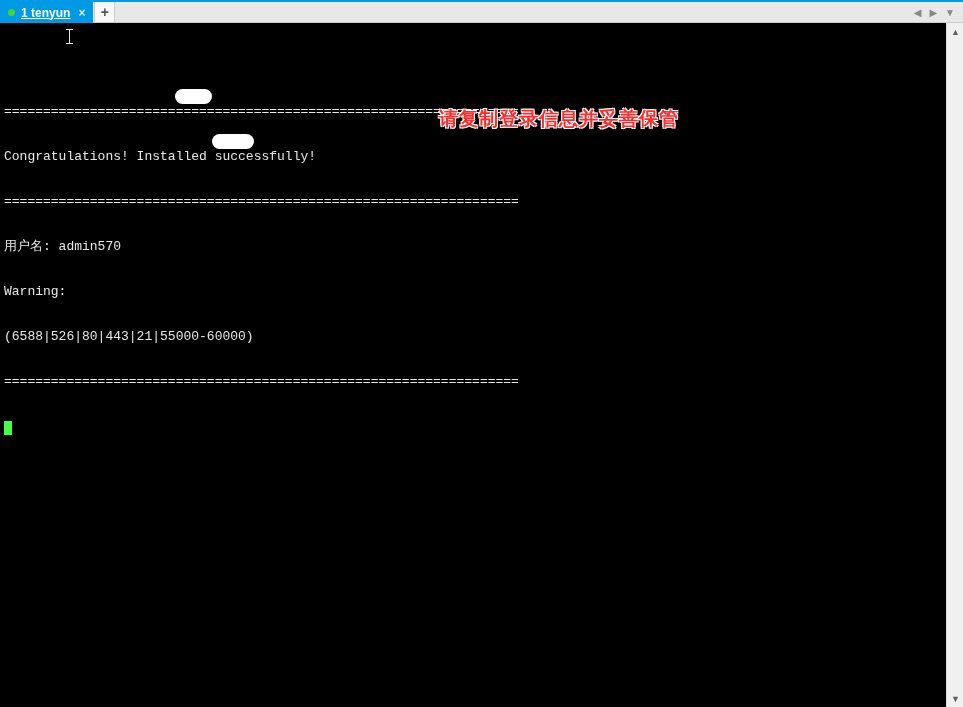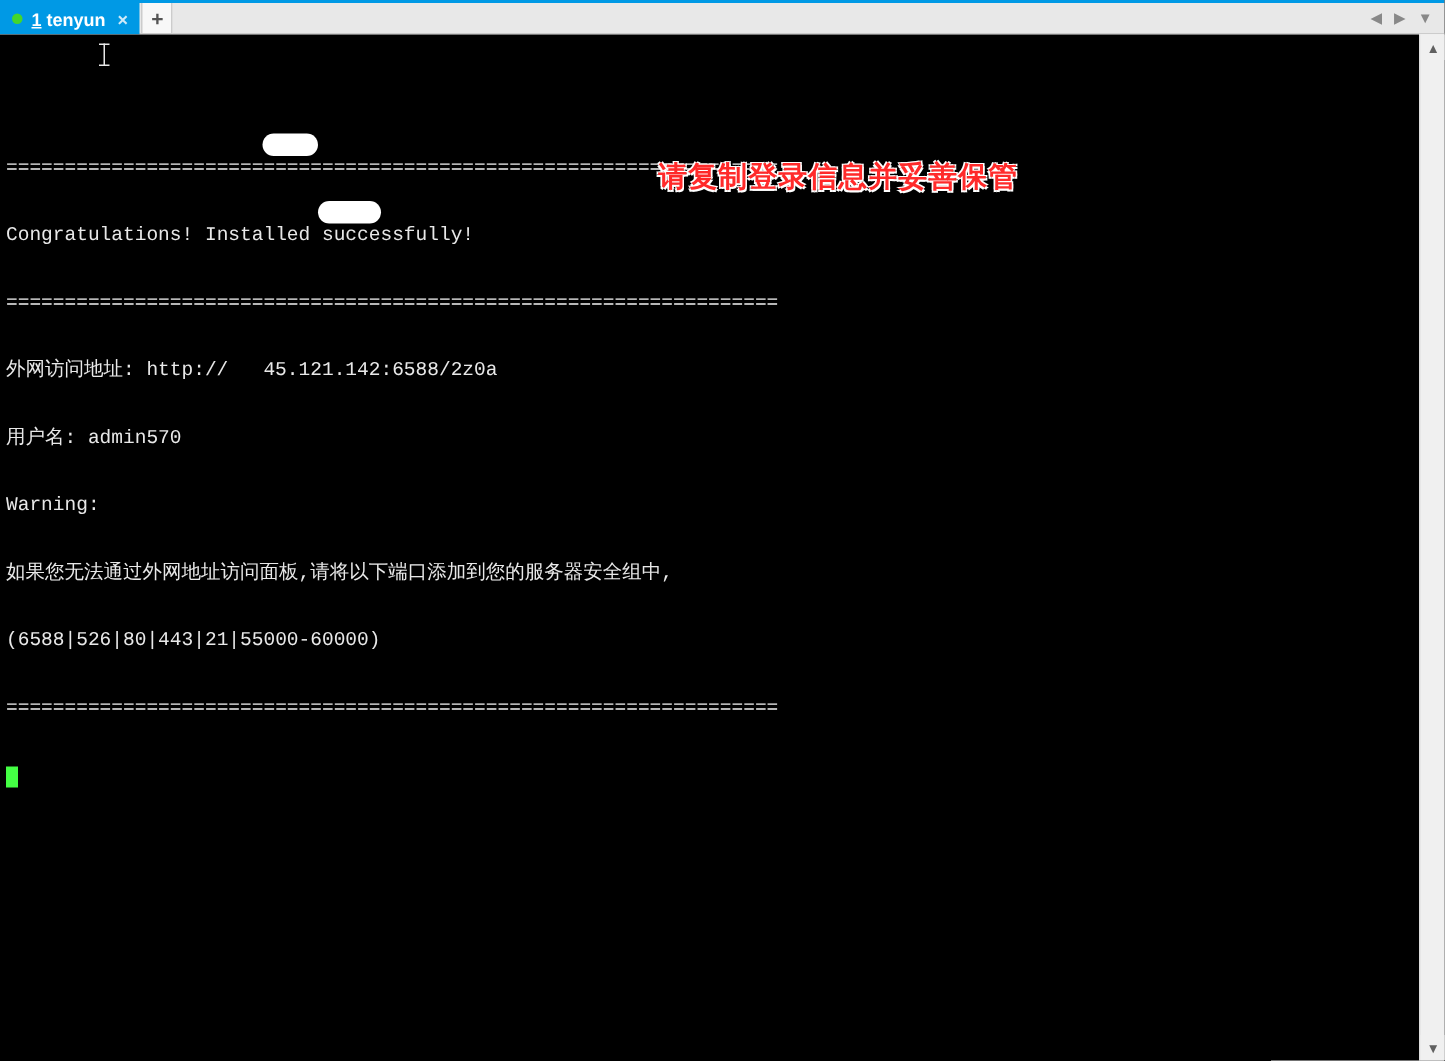--- a/index.html
+++ b/index.html
@@ -41,20 +41,21 @@
     }
     .tab .dot {
       width: 7px;
       height: 7px;
       border-radius: 50%;
       background: #44d62c;
       flex-shrink: 0;
     }
     .tab .label {
       flex: 1;
+      text-decoration: underline;
     }
     .tab .label .num { text-decoration: underline; }
     .tab .close {
       font-size: 12px;
       color: #cfeaf8;
       cursor: pointer;
       padding: 0 2px;
       line-height: 1;
     }
     .newtab {
@@ -201,24 +202,22 @@
   </div>
 </div>
 
 <div class="terminal-wrap">
   <div class="terminal">
     <span class="caret-ibeam"><span class="bar"></span></span>
     <span class="line"></span>
     <span class="line">==================================================================</span>
     <span class="line">Congratulations! Installed successfully!</span>
     <span class="line">==================================================================</span>
-    <span class="line">外网访问地址: http://   45.121.142:6588/2z0a</span>
     <span class="line">用户名: admin570</span>
     <span class="line">Warning:</span>
-    <span class="line">如果您无法通过外网地址访问面板,请将以下端口添加到您的服务器安全组中,</span>
     <span class="line">(6588|526|80|443|21|55000-60000)</span>
     <span class="line">==================================================================</span>
     <span class="line"><span class="prompt-cursor"></span></span>
 
     <span class="redact1"></span>
     <span class="redact2"></span>
 
     <div class="overlay-text">请复制登录信息并妥善保管</div>
   </div>
 

